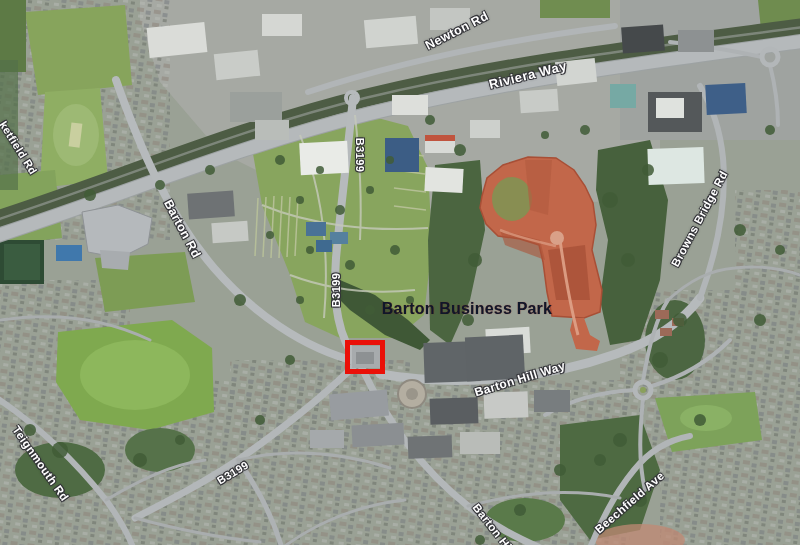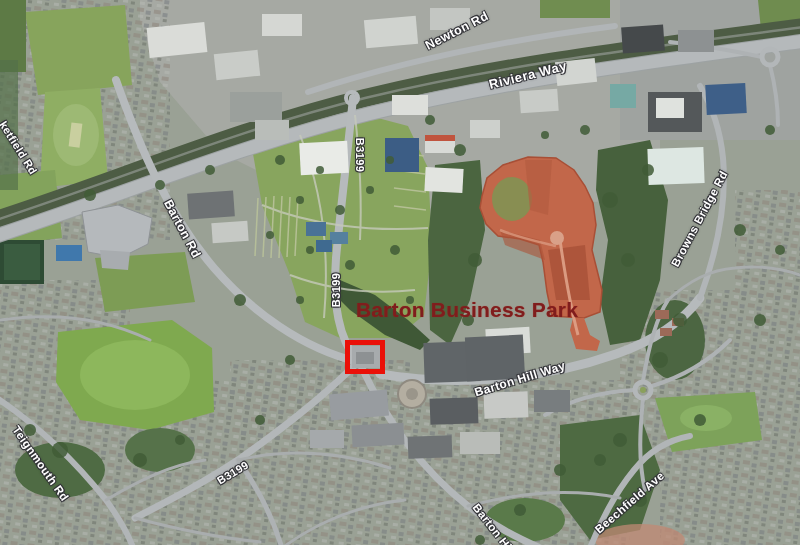--- a/index.html
+++ b/index.html
@@ -11,22 +11,22 @@
   .lbl{
     position:absolute;white-space:nowrap;color:#fff;
     font-size:11.5px;font-weight:700;letter-spacing:.4px;line-height:1;
     transform:translate(-50%,-50%) rotate(var(--r,0deg));
     text-shadow:-1px -1px 0 rgba(50,50,55,.95),1px -1px 0 rgba(50,50,55,.95),
                 -1px 1px 0 rgba(50,50,55,.95),1px 1px 0 rgba(50,50,55,.95),
                  0 0 3px rgba(40,40,45,.8);
     pointer-events:none;
   }
   #site-name{
-    position:absolute;white-space:nowrap;color:#7f1d1d;
-    font-size:21px;font-weight:700;letter-spacing:.2px;line-height:1;
+    position:absolute;white-space:nowrap;color:#0f172a;
+    font-size:16px;font-weight:700;letter-spacing:.2px;line-height:1;
     transform:translate(-50%,-50%);
     text-shadow:0 0 1px rgba(190,20,10,.55);
   }
   #site-box{
     position:absolute;left:345px;top:340px;width:30px;height:24px;
     border:5px solid #ea1008;
   }
 </style>
 </head>
 <body>

